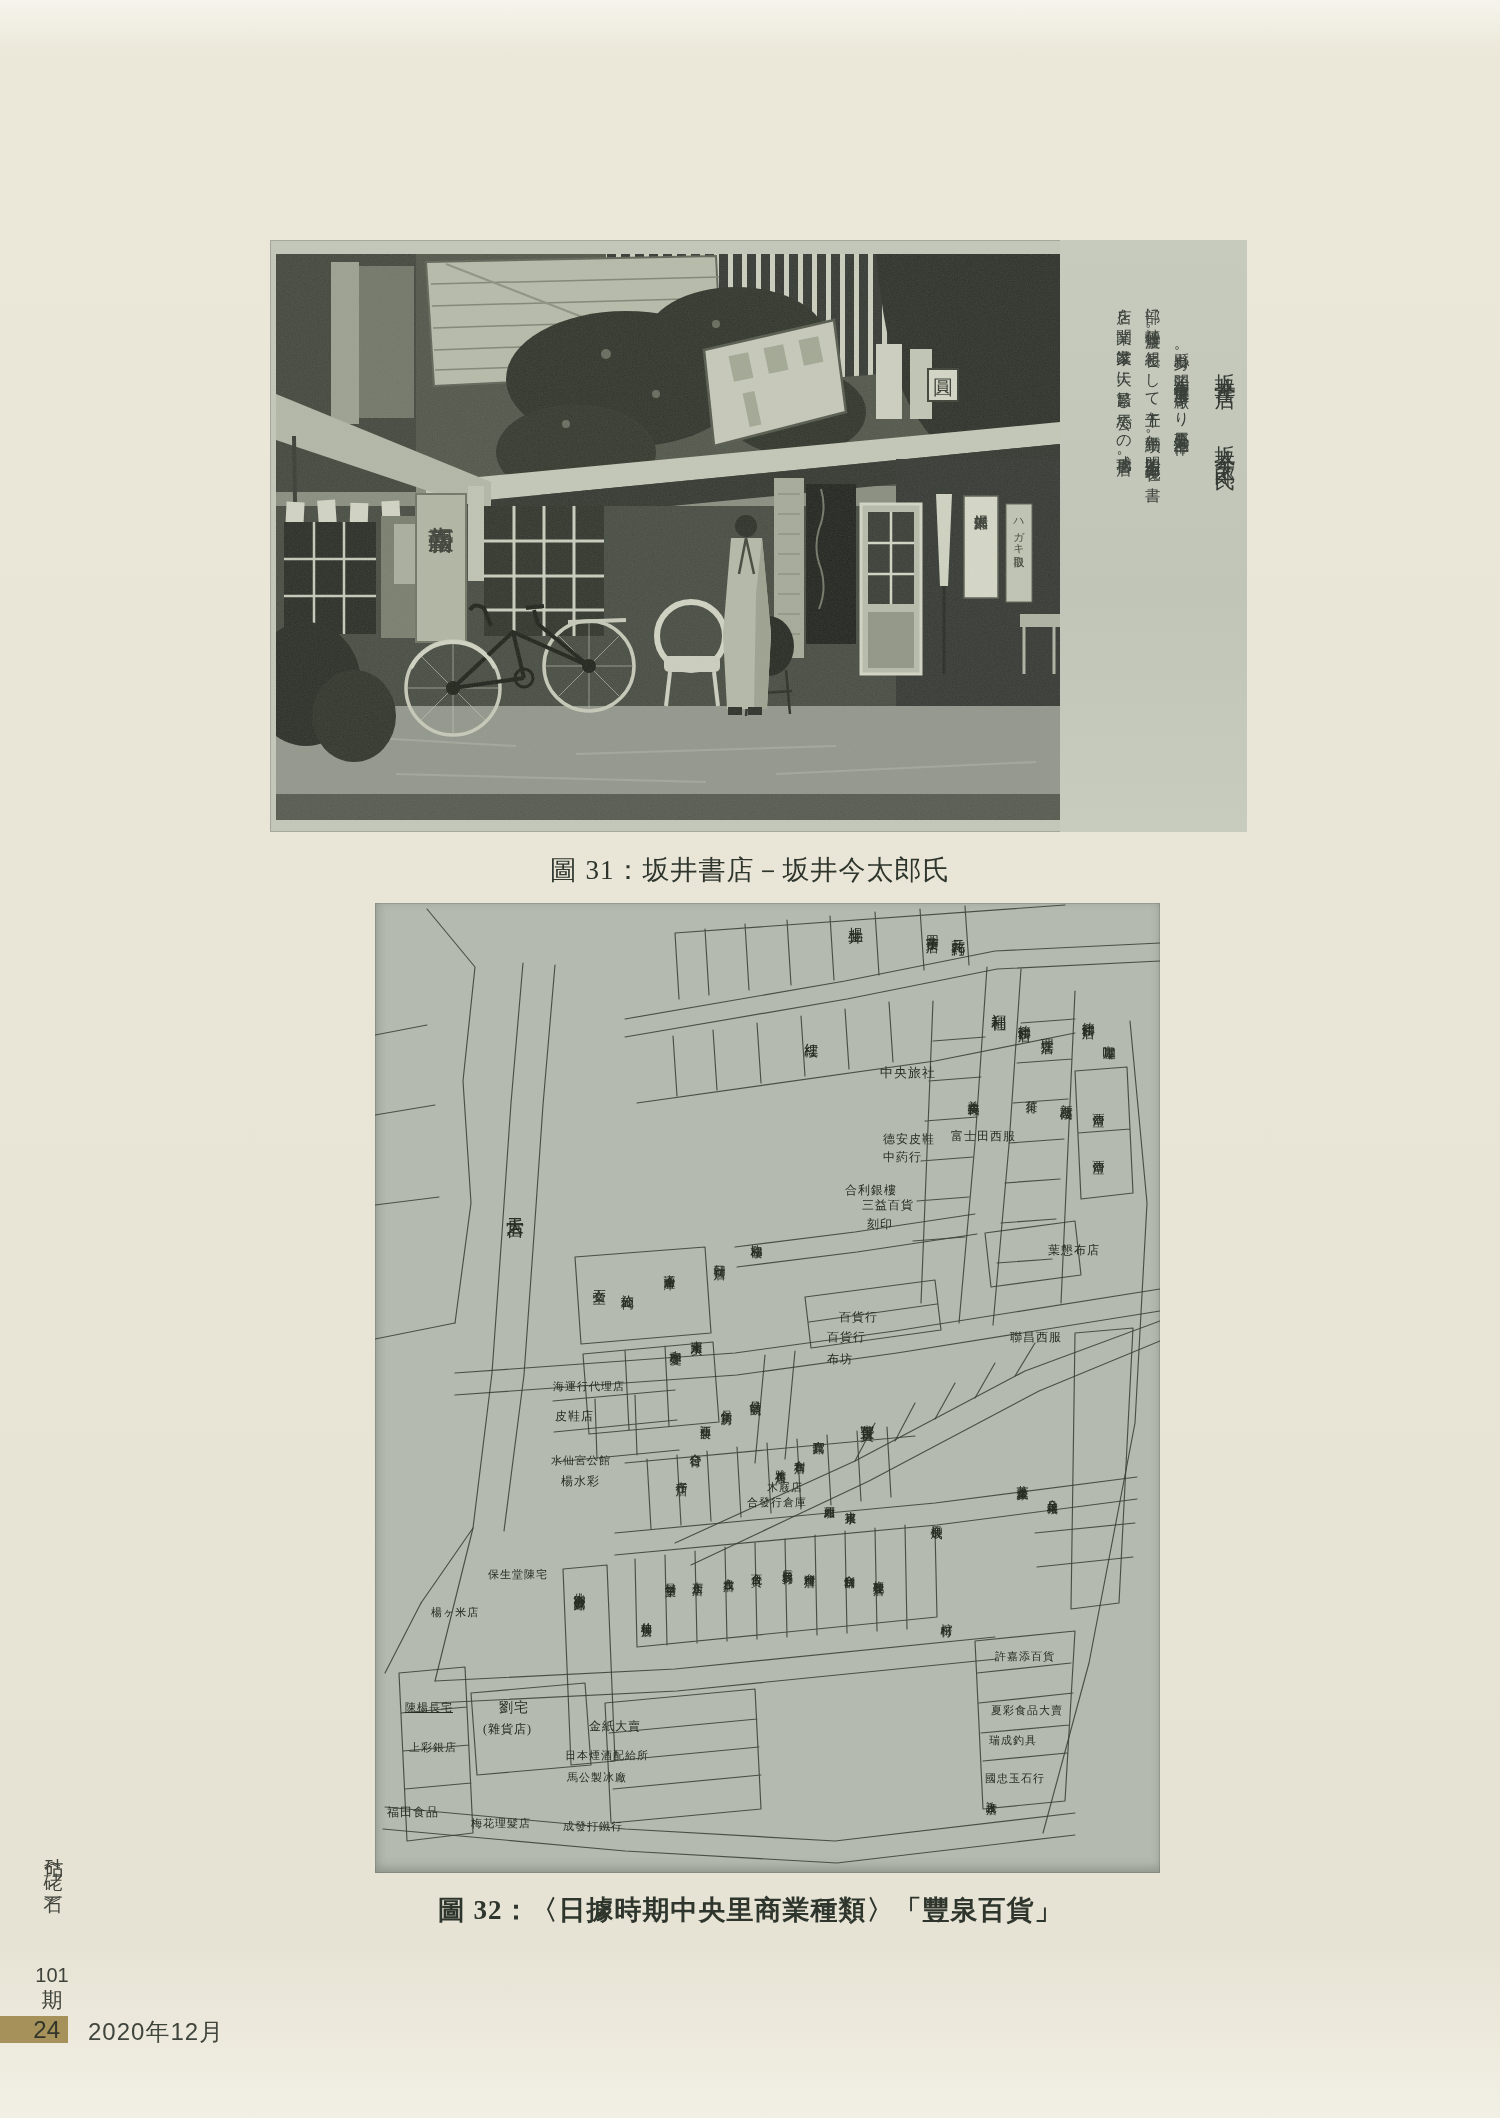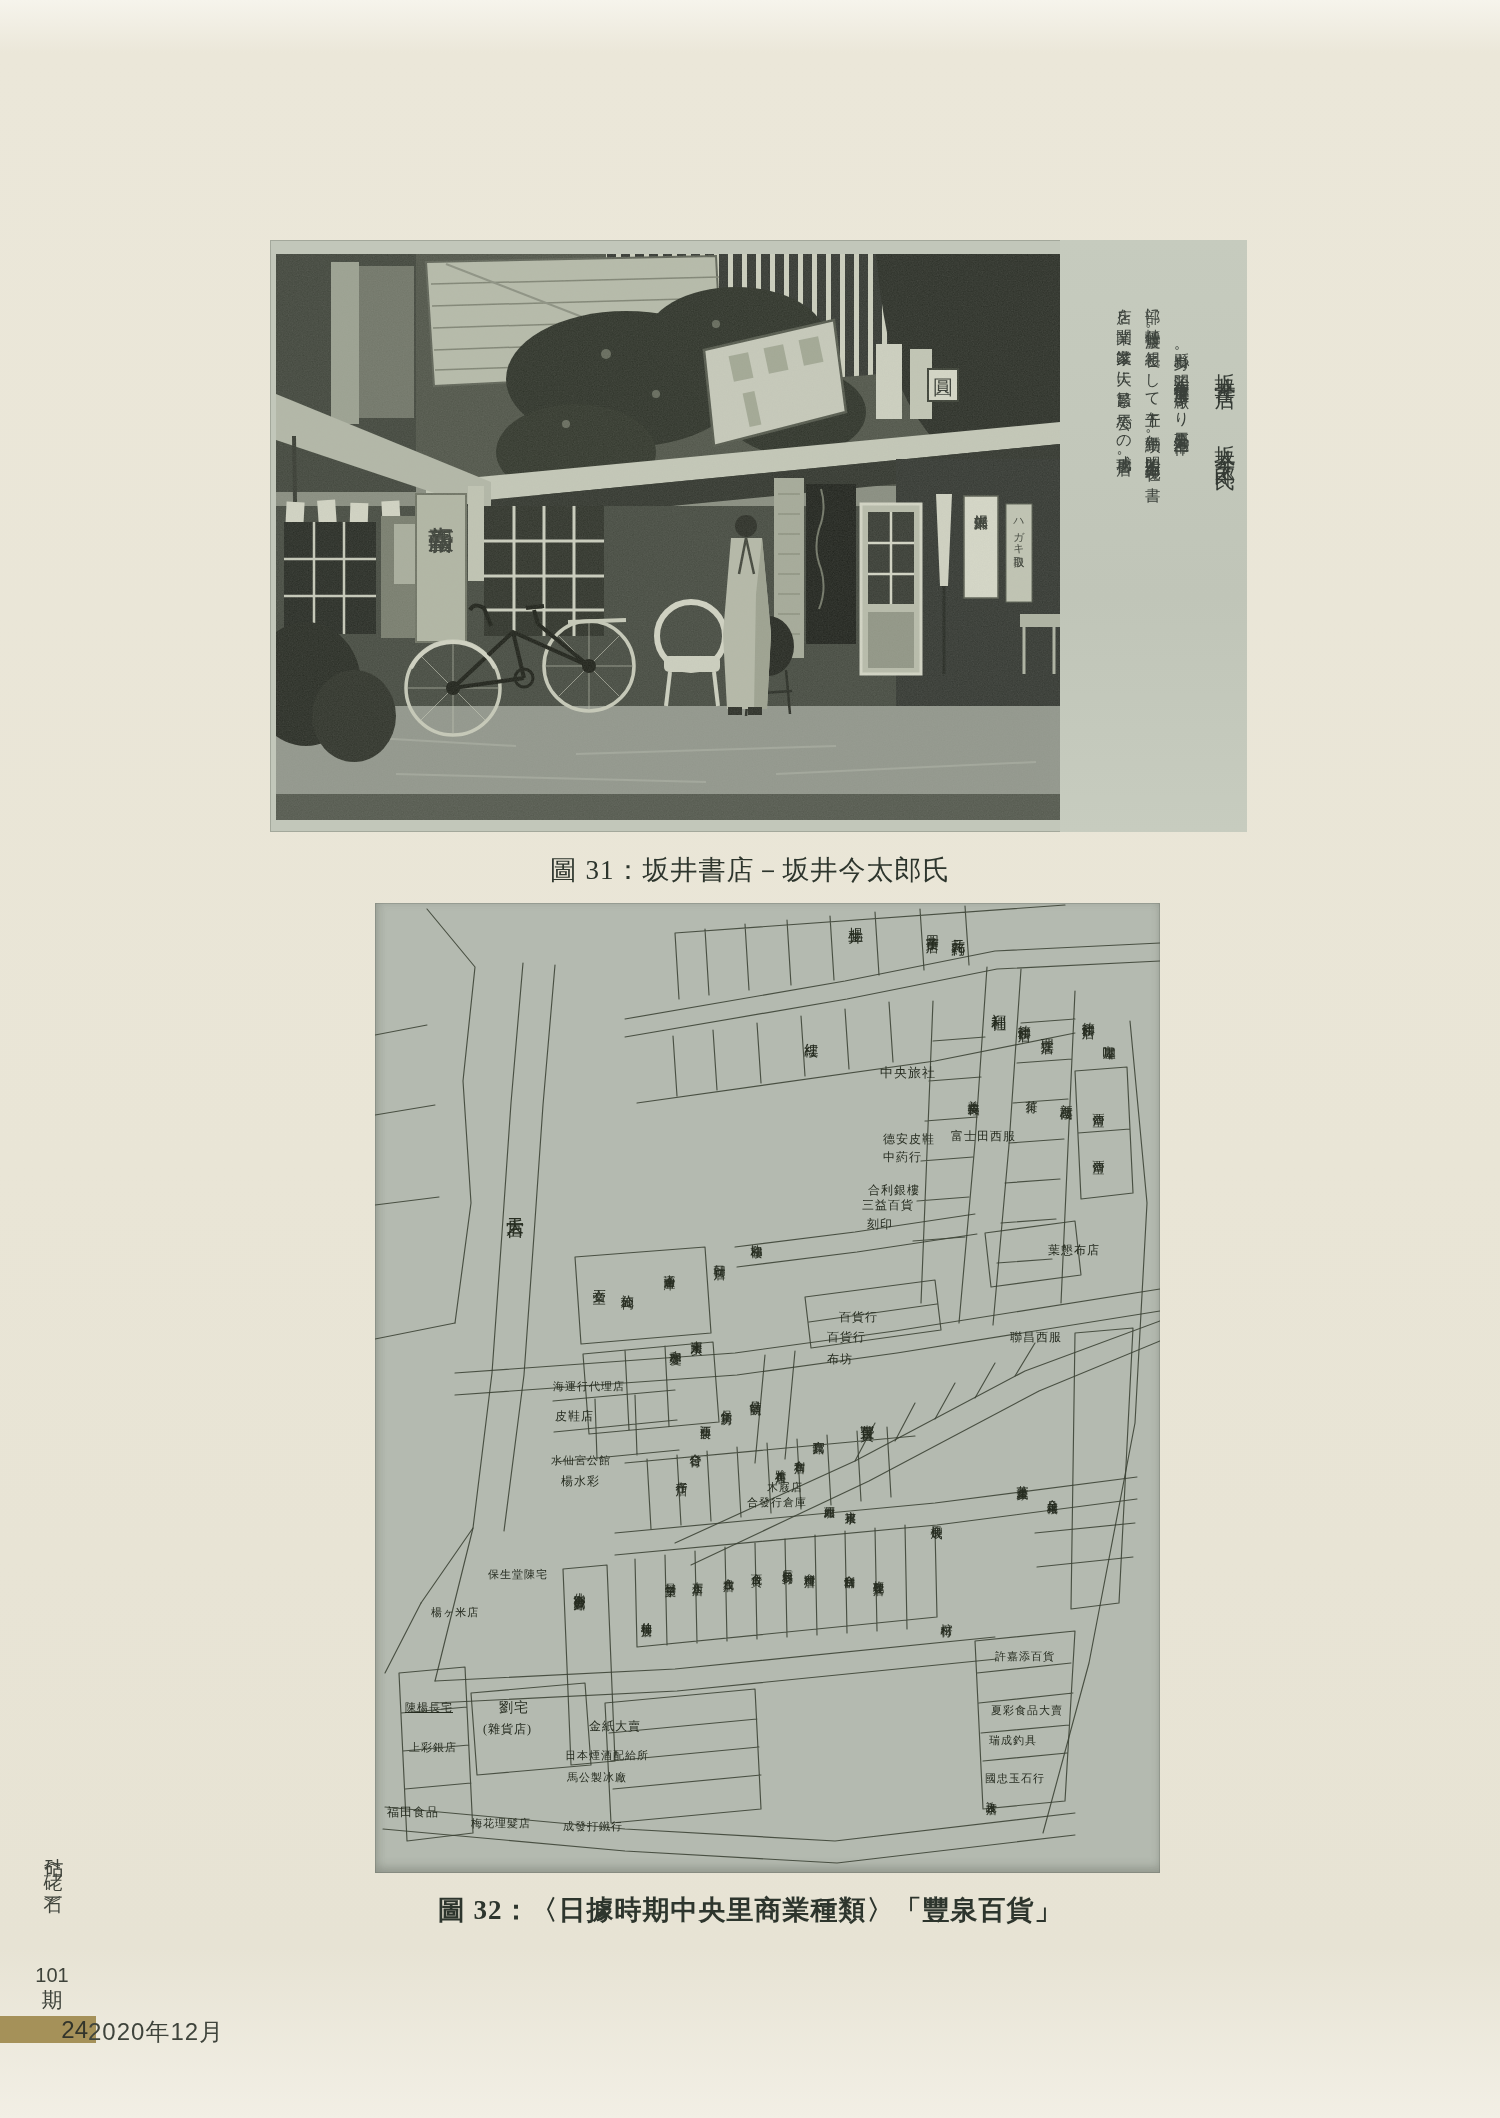--- a/index.html
+++ b/index.html
@@ -28,21 +28,21 @@
     box-shadow:inset 0 0 0 1px rgba(60,65,55,.18), inset 0 -6px 10px rgba(70,75,65,.25), inset 4px 0 8px rgba(70,75,65,.12);}
   #map-lines{position:absolute;left:0;top:0;width:785px;height:970px;display:block;}
   #map-lines path{fill:none;stroke-width:1.15;stroke-linejoin:round;stroke-linecap:round;opacity:.88;}
   #map-labels{position:absolute;left:0;top:0;width:785px;height:970px;}
   .mlab{position:absolute;color:#262c20;line-height:1.05;font-family:"Liberation Serif","DejaVu Serif",serif;}
   .mlab.v{writing-mode:vertical-rl;text-orientation:upright;letter-spacing:1px;}
   .mlab.h{white-space:nowrap;letter-spacing:1px;}
   .journal-title{position:absolute;left:40px;top:1856px;writing-mode:vertical-rl;font-size:19px;letter-spacing:2px;color:#3e423a;}
   .journal-issue{position:absolute;left:30px;top:1964px;width:44px;text-align:center;font-family:"Liberation Sans","DejaVu Sans",sans-serif;font-size:20px;color:#3e423a;}
   .journal-issue-suffix{position:absolute;left:30px;top:1986px;width:44px;text-align:center;font-size:21px;color:#3e423a;}
-  .page-band{position:absolute;left:0;top:2016px;width:96px;height:27px;display:flex;align-items:center;justify-content:flex-end;padding-right:8px;box-sizing:border-box;}
+  .page-band{position:absolute;left:0;top:2016px;width:68px;height:27px;display:flex;align-items:center;justify-content:flex-end;padding-right:8px;box-sizing:border-box;}
   .page-num{font-family:"Liberation Sans","DejaVu Sans",sans-serif;font-size:24px;color:#33352b;}
   .page-date{position:absolute;left:88px;top:2016px;font-family:"Liberation Sans","DejaVu Sans",sans-serif;font-size:24px;color:#3f443c;letter-spacing:1px;}
 </style>
 </head>
 <body>
 
 <div class="figure-block fig31">
 
   <svg class="photo" viewBox="0 0 784 566" xmlns="http://www.w3.org/2000/svg">
     <defs>
@@ -302,21 +302,21 @@
       <span class="mlab v" style="left: 428px; top: 129px; font-size: 14px;">紅樓</span>
       <span class="mlab h" style="left: 505px; top: 163px; font-size: 13px;">中央旅社</span>
       <span class="mlab v" style="left: 592px; top: 188px; font-size: 12px;">義美皮鞋</span>
       <span class="mlab v" style="left: 650px; top: 188px; font-size: 12px;">菓行</span>
       <span class="mlab v" style="left: 684px; top: 191px; font-size: 13px;">新高樓</span>
       <span class="mlab v" style="left: 717px; top: 201px; font-size: 12px;">西河堂</span>
       <span class="mlab v" style="left: 717px; top: 248px; font-size: 12px;">西河堂</span>
       <span class="mlab h" style="left: 576px; top: 227px; font-size: 12px;">富士田西服</span>
       <span class="mlab h" style="left: 508px; top: 230px; font-size: 12px;">德安皮鞋</span>
       <span class="mlab h" style="left: 508px; top: 248px; font-size: 12px;">中葯行</span>
-      <span class="mlab h" style="left: 493px; top: 281px; font-size: 12px;">合利銀樓</span>
+      <span class="mlab h" style="left: 470px; top: 281px; font-size: 12px;">合利銀樓</span>
       <span class="mlab h" style="left: 487px; top: 296px; font-size: 12px;">三益百貨</span>
       <span class="mlab h" style="left: 492px; top: 315px; font-size: 12px;">刻印</span>
       <span class="mlab h" style="left: 645px; top: 341px; font-size: 12px; margin-left: 28px;">葉懇布店</span>
       <span class="mlab v" style="left: 217px; top: 376px; font-size: 13px;">文石堂</span>
       <span class="mlab v" style="left: 245px; top: 381px; font-size: 13px;">施公祠</span>
       <span class="mlab v" style="left: 375px; top: 332px; font-size: 12px;">協和樓</span>
       <span class="mlab v" style="left: 338px; top: 352px; font-size: 12px;">朝日鞋店</span>
       <span class="mlab v" style="left: 288px; top: 362px; font-size: 12px;">南通倉庫</span>
       <span class="mlab h" style="left: 464px; top: 408px; font-size: 12px;">百貨行</span>
       <span class="mlab h" style="left: 452px; top: 428px; font-size: 12px;">百貨行</span>

